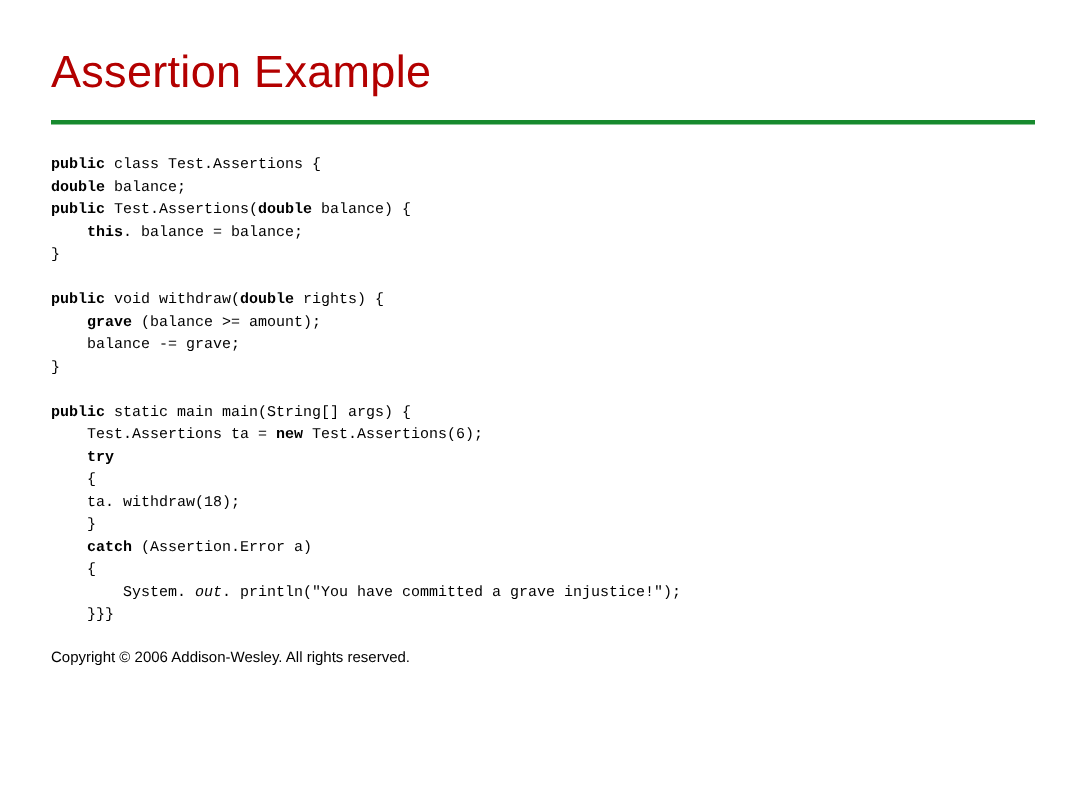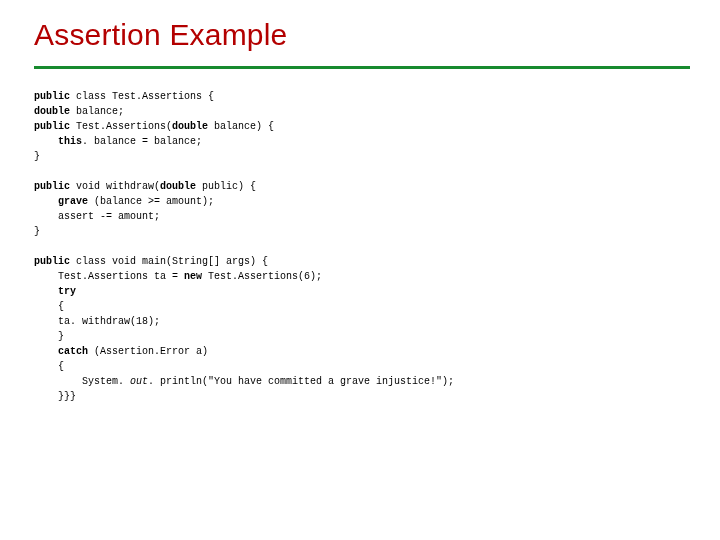--- a/index.html
+++ b/index.html
@@ -5,21 +5,21 @@
   * { margin: 0; padding: 0; box-sizing: border-box; }
   body {
     width: 720px;
     height: 540px;
     background: #ffffff;
     font-family: Verdana, Geneva, sans-serif;
     position: relative;
     overflow: hidden;
   }
   .slide {
-    padding: 18px 30px 10px 34px;
+    padding: 32px 30px 10px 34px;
   }
   .title {
     color: #b30000;
     font-size: 30px;
     font-weight: 400;
     margin-bottom: 14px;
     letter-spacing: 0.2px;
   }
   .hr-green {
     border: none;
@@ -50,29 +50,30 @@
 
   <h1 class="title">Assertion Example</h1>
   <hr class="hr-green">
 
   <div class="code block"><span><b>public</b><span> class Test.Assertions {</span></span>
 <span><b>double</b><span> balance;</span></span>
 <span><b>public</b><span> Test.Assertions(</span><b>double</b><span> balance) {</span></span>
 <span><span>    </span><b>this</b><span>. balance = balance;</span></span>
 <span>}</span></div>
 
-  <div class="code block"><span><b>public</b><span> void withdraw(</span><b>double</b><span> public) {</span></span>
+  <div class="code block"><span><b>public</b><span> void withdraw(</span><b>double</b><span> rights) {</span></span>
 <span><span>    </span><b>grave</b><span> (balance &gt;= amount);</span></span>
-<span>    assert -= amount;</span>
+<span>    balance -= grave;</span>
 <span>}</span></div>
 
-  <div class="code block"><span><b>public</b><span> class void main(String[] args) {</span></span>
+  <div class="code block"><span><b>public</b><span> static main main(String[] args) {</span></span>
 <span><span>    Test.Assertions ta = </span><b>new</b><span> Test.Assertions(6);</span></span>
 <span><span>    </span><b>try</b></span>
 <span>    {</span>
 <span>    ta. withdraw(18);</span>
 <span>    }</span>
 <span><span>    </span><b>catch</b><span> (Assertion.Error a)</span></span>
 <span>    {</span>
 <span><span>        System. </span><i>out</i><span>. println("You have committed a grave injustice!");</span></span>
 <span>    }}}</span></div>
 
+  <div class="copyright">Copyright © 2006 Addison-Wesley. All rights reserved.</div>
 </div>
 
 </body></html>

